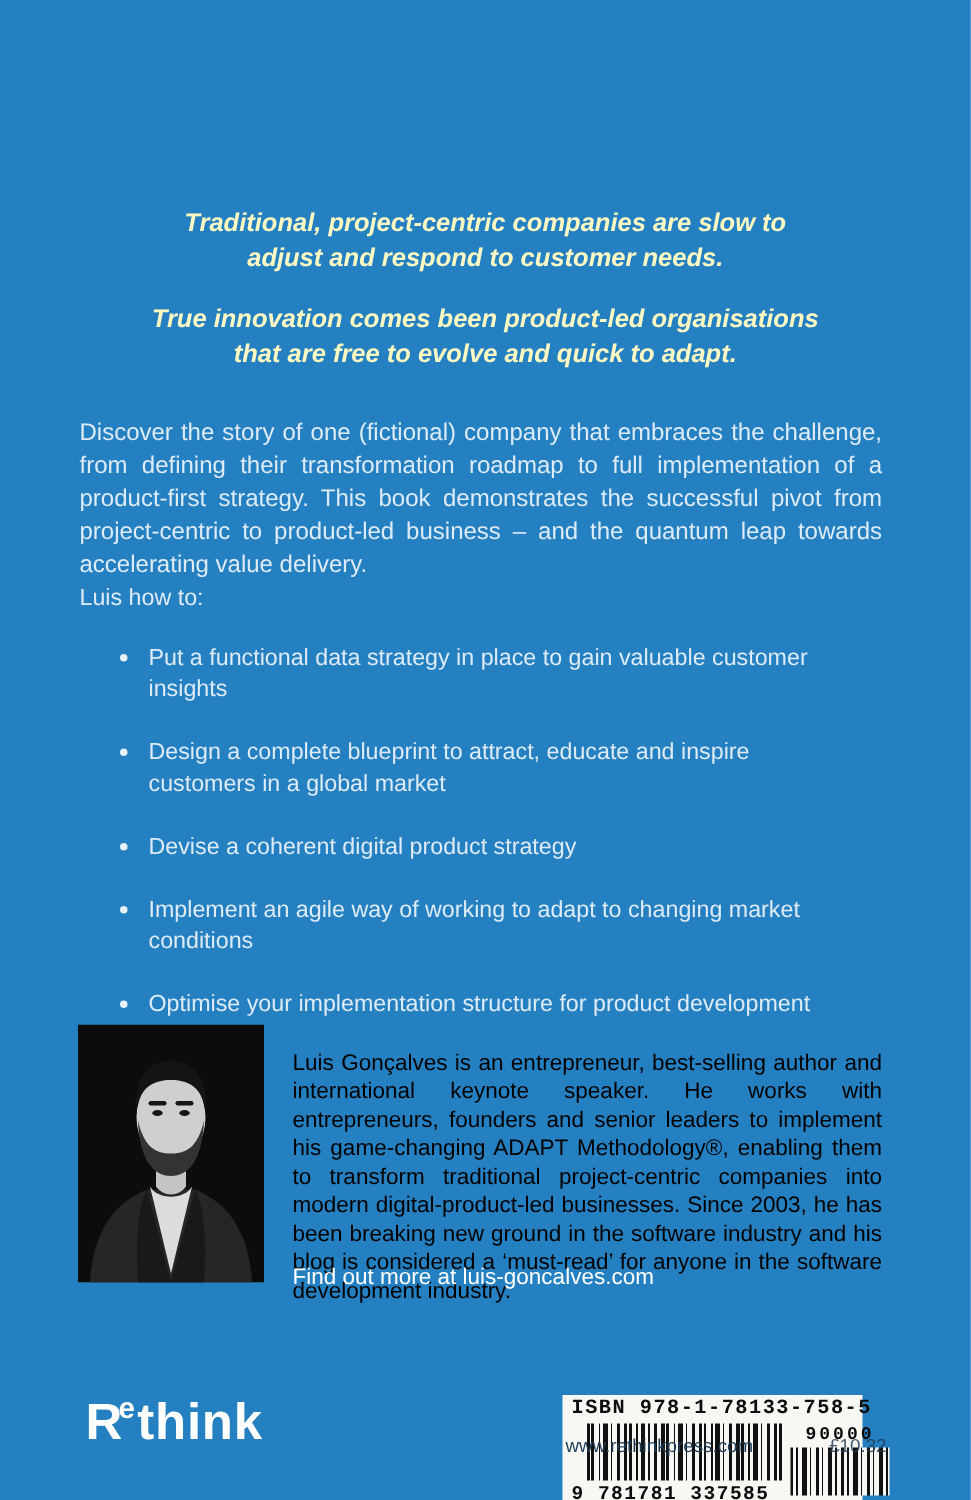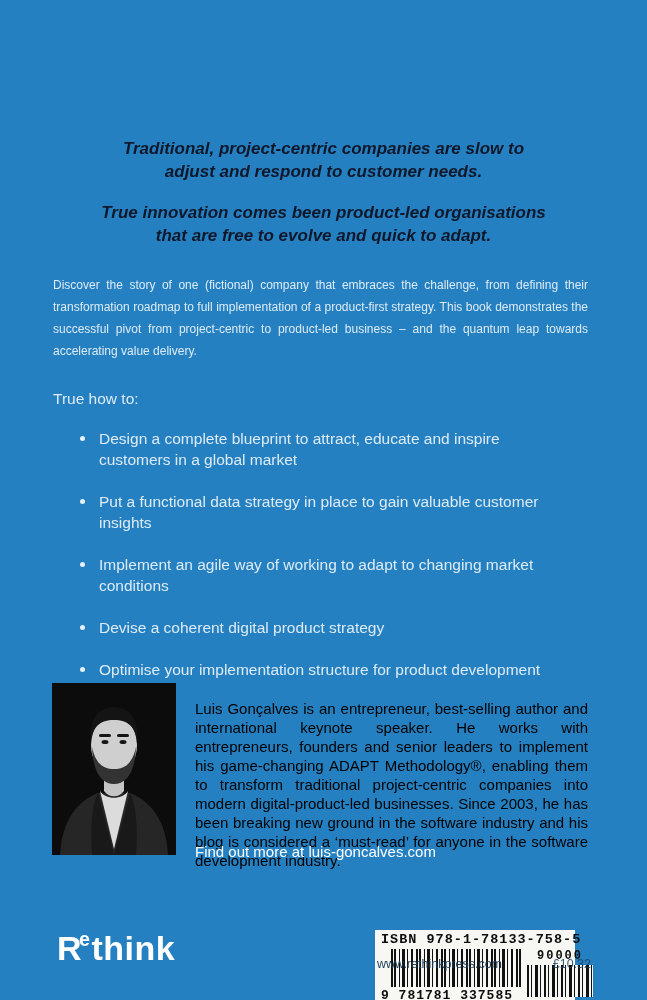--- a/index.html
+++ b/index.html
@@ -15,30 +15,30 @@
     overflow:hidden;
     color:#e6f1f9;
   }
 
   
   .headlines {
     position:absolute; top:137px; left:0; right:0;
     text-align:center;
     font-weight:bold; font-style:italic;
     font-size:17px; line-height:23px;
-    color:#0f172a;
+    color:#fef9c3;
   }
   .headline-1 { max-width:430px; margin:0 auto; }
   .headline-2 { max-width:460px; margin:18px auto 0; }
 
   
   .description {
     position:absolute; left:53px; top:262px;
     width:535px;
-    font-size:12px; line-height:22px;
+    font-size:16px; line-height:22px;
     text-align:justify;
     color:#ddebf6;
   }
 
   
   .learn-label {
     position:absolute; left:53px; top:390px;
     font-size:15.5px;
     color:#ddebf6;
   }
@@ -148,38 +148,38 @@
 
 <div class="cover">
 
   <div class="headlines">
     <p class="headline-1">Traditional, project-centric companies are slow to adjust and respond to customer needs.</p>
     <p class="headline-2">True innovation comes been product-led organisations that are free to evolve and quick to adapt.</p>
   </div>
 
   <p class="description">Discover the story of one (fictional) company that embraces the challenge, from defining their transformation roadmap to full implementation of a product-first strategy. This book demonstrates the successful pivot from project-centric to product-led business – and the quantum leap towards accelerating value delivery.</p>
 
-  <div class="learn-label">True how to:</div>
+  <div class="learn-label">Luis how to:</div>
 
   <ul class="bullets">
     <li>
       <span class="bullet-dot"></span>
+      <span class="bullet-text">Put a functional data strategy in place to gain valuable customer insights</span>
+    </li>
+    <li>
+      <span class="bullet-dot"></span>
       <span class="bullet-text">Design a complete blueprint to attract, educate and inspire customers in a global market</span>
     </li>
     <li>
       <span class="bullet-dot"></span>
-      <span class="bullet-text">Put a functional data strategy in place to gain valuable customer insights</span>
+      <span class="bullet-text">Devise a coherent digital product strategy</span>
     </li>
     <li>
       <span class="bullet-dot"></span>
       <span class="bullet-text">Implement an agile way of working to adapt to changing market conditions</span>
-    </li>
-    <li>
-      <span class="bullet-dot"></span>
-      <span class="bullet-text">Devise a coherent digital product strategy</span>
     </li>
     <li>
       <span class="bullet-dot"></span>
       <span class="bullet-text">Optimise your implementation structure for product development</span>
     </li>
   </ul>
 
   <svg class="author-photo" viewBox="0 0 124 172" xmlns="http://www.w3.org/2000/svg" aria-hidden="true">
     <rect width="124" height="172" fill="#0c0c0c"></rect>
     <path d="M8 172 C10 136 26 118 46 110 L78 110 C98 118 114 136 116 172 Z" fill="#262626"></path>

